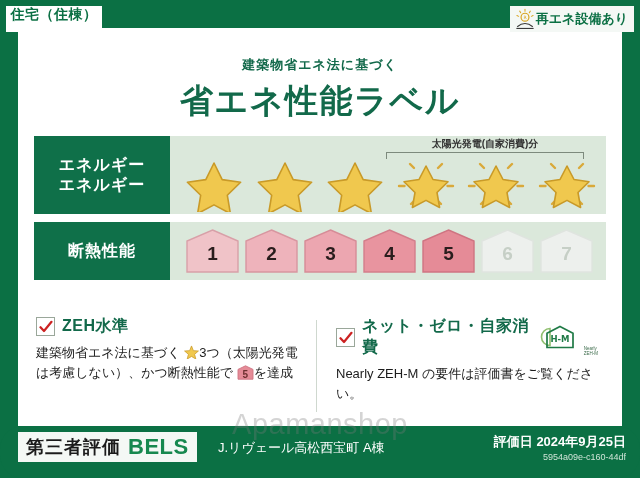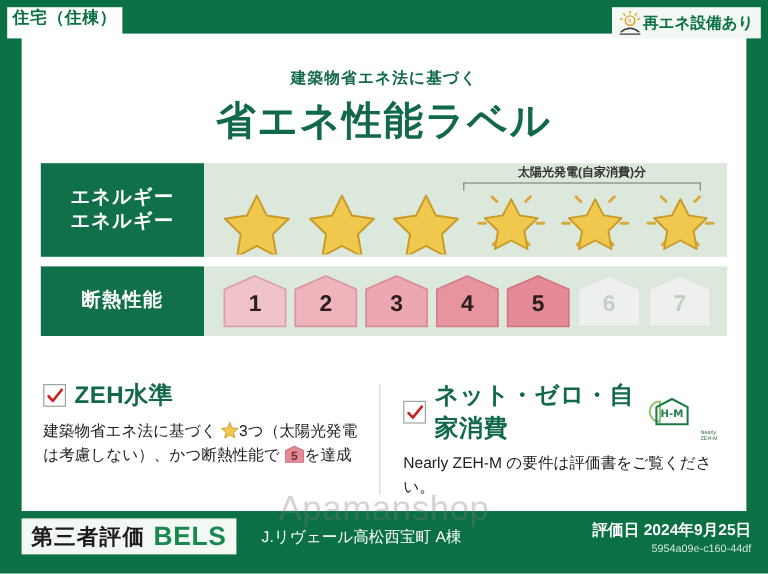--- a/index.html
+++ b/index.html
@@ -136,21 +136,21 @@
     position: absolute; left: 298px; top: 292px; width: 1px; height: 92px;
     background: #cfd8cf;
   }
 
   .info-head { display: flex; align-items: center; gap: 7px; margin-bottom: 6px; }
   .chk {
     width: 19px; height: 19px; border: 1px solid #9aa79a; background: #fff;
     position: relative; flex: 0 0 19px;
   }
   .chk svg { position: absolute; left: 2px; top: 2px; width: 14px; height: 14px; }
-  .info-title { color: #12694a; font-size: 20px; font-weight: bold; letter-spacing: .5px; }
+  .info-title { color: #12694a; font-size: 16px; font-weight: bold; letter-spacing: .5px; }
   .info-body { font-size: 13px; color: #1c1c1c; line-height: 1.55; }
   .inline-star { display: inline-block; width: 15px; height: 14px; vertical-align: -2px; }
   .inline-house {
     display: inline-block; width: 17px; height: 15px; vertical-align: -3px;
     position: relative;
   }
   .inline-house .n {
     position: absolute; left: 0; top: 2px; width: 17px; text-align: center;
     font-size: 10px; font-weight: bold; color: #6d3030;
   }
@@ -158,20 +158,21 @@
   .zehm-logo { width: 38px; height: 26px; flex: 0 0 38px; }
   .zehm-sub {
     font-size: 4.5px; color: #3b6b4a; line-height: 1.15;
     align-self: flex-end; padding-bottom: 2px; white-space: nowrap;
   }
 
   
   .footer {
     position: absolute; left: 0; bottom: 0; width: 640px; height: 52px;
     background: #0b7044;
+    border-radius: 23px;
   }
   .bels-badge {
     position: absolute; left: 18px; top: 6px;
     height: 30px; background: #f4f8f5;
     display: flex; align-items: center; gap: 7px; padding: 0 8px;
   }
   .bels-badge .jp { color: #1b1b1b; font-size: 18px; font-weight: bold; letter-spacing: 1px; }
   .bels-badge .bels { color: #17884f; font-size: 22px; font-weight: bold; letter-spacing: .5px; }
   .bldg-name {
     position: absolute; left: 218px; top: 13px;

